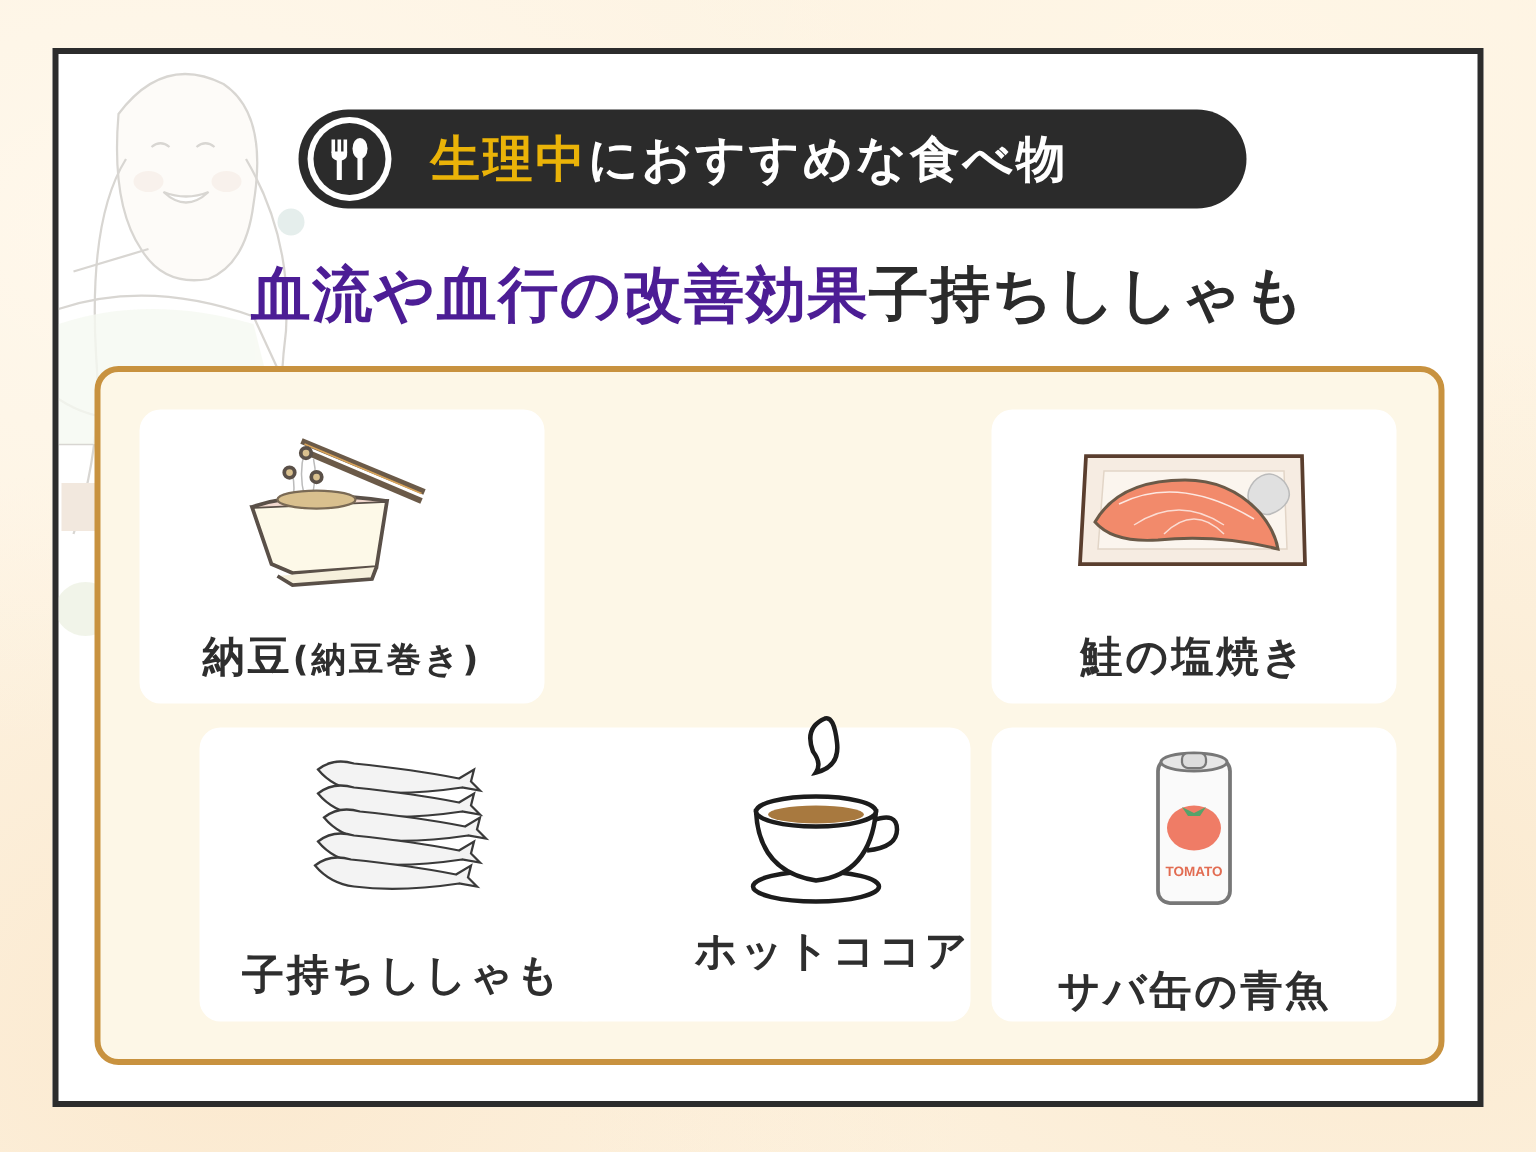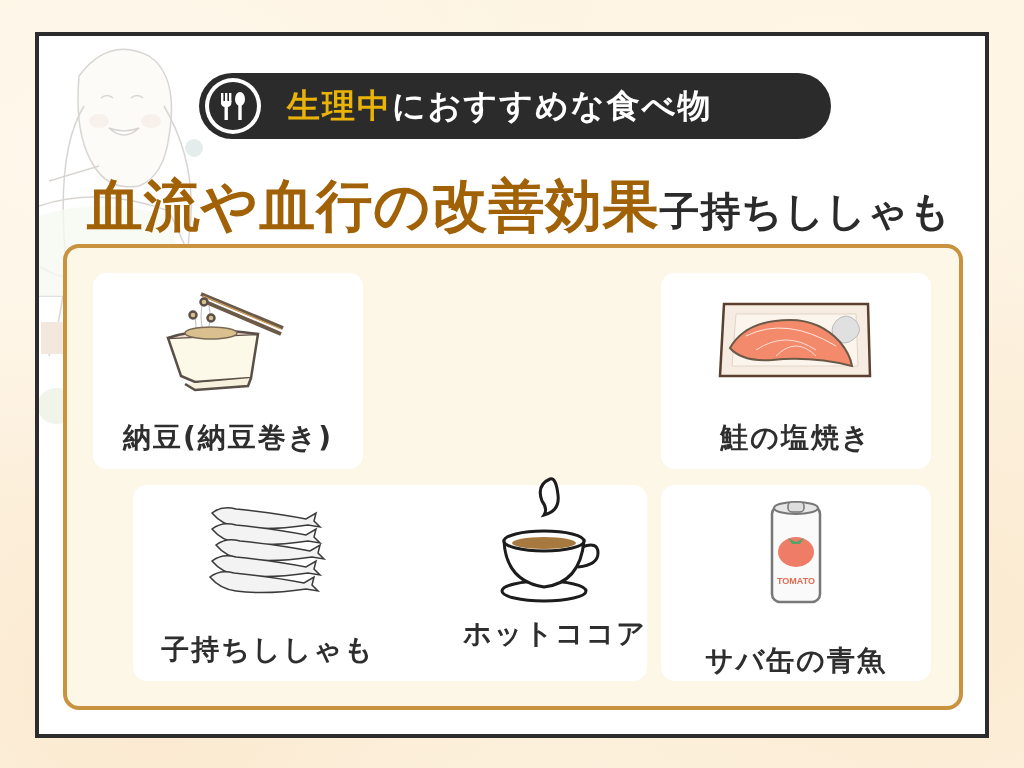--- a/index.html
+++ b/index.html
@@ -40,39 +40,39 @@
   .pill-text {
     margin-left: 26px; font-size: 33px; font-weight: bold; color: #ffffff;
     letter-spacing: 2px; white-space: nowrap;
   }
   .pill-text .hl { color: #eab308; margin-top: 32px; }
   .subtitle {
     position: absolute; left: 45px; top: 133px; width: 870px; height: 62px;
     font-size: 40px; font-weight: bold; color: #2b2b2b; white-space: nowrap;
     letter-spacing: 1px; text-align: center;
   }
-  .subtitle .accent { color: #a16207; font-size: 56px; }
+  .subtitle .accent { color: #4c1d95; font-size: 40px; }
   .panel {
     position: absolute; left: 24px; top: 208px; width: 900px; height: 466px;
     background: #fdf7e7; border: 4px solid #c8923f; border-radius: 16px;
   }
   .card {
     position: absolute; width: 270px; height: 196px;
     background: #ffffff; border-radius: 14px;
     display: flex; flex-direction: column; align-items: center;
   }
   .card .art {
     height: 120px; width: 200px; margin-top: 8px;
     display: flex; align-items: center; justify-content: center;
   }
   .card .label {
     margin-top: 18px; font-size: 28px; font-weight: bold; color: #2e2e2e;
     letter-spacing: 2px; white-space: nowrap;
   }
-  .card .label small { font-size: 28px; }
+  .card .label small { font-size: 23px; }
 </style>
 </head>
 <body>
 
 <div class="frame">
 
   <svg class="illus" viewBox="0 0 200 480">
     <g fill="none" stroke="#b9b4ad" stroke-width="1.5">
       <path d="M40 40 Q70 0 110 20 Q140 40 130 100 Q125 140 100 150 Q70 155 55 130 Q35 100 40 40Z" fill="#fbf8f3"></path>
       <path d="M45 70 Q20 110 25 200 Q30 260 10 320"></path>

